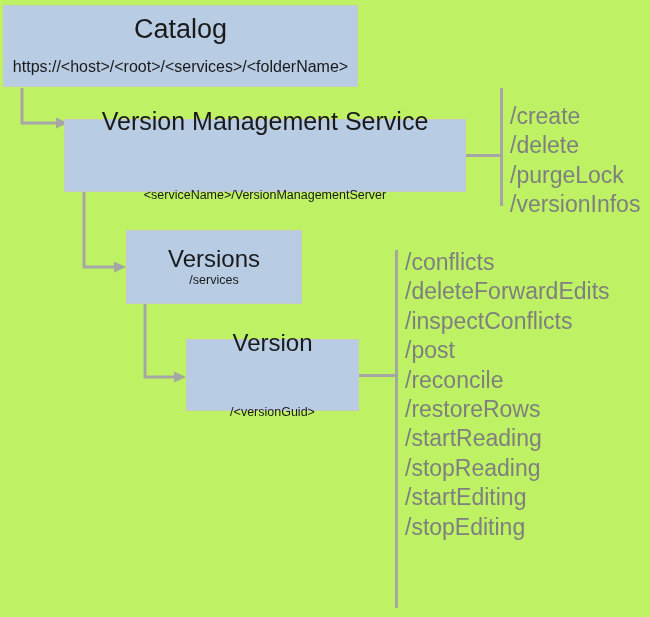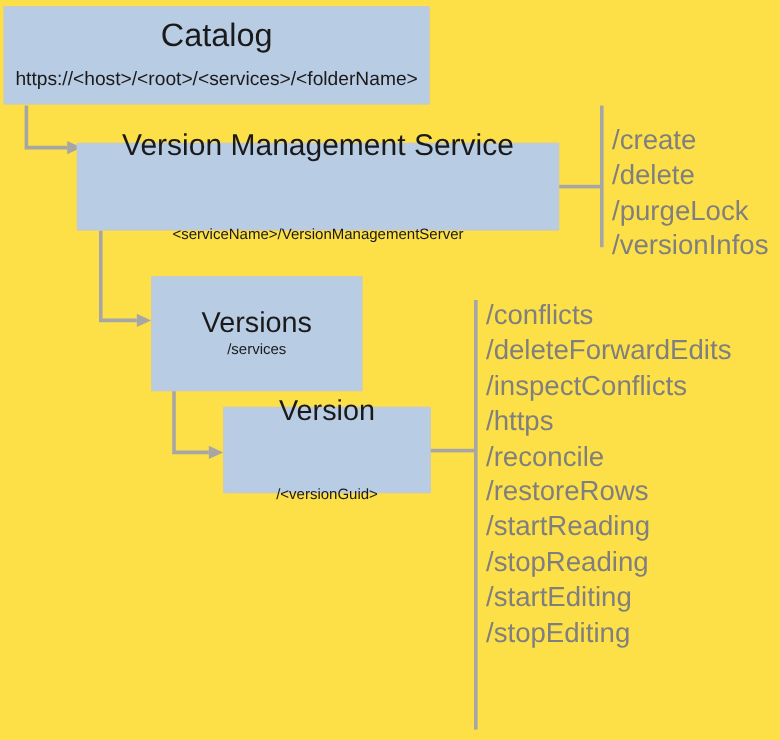--- a/index.html
+++ b/index.html
@@ -8,21 +8,21 @@
     padding: 0;
     background: #ffffff;
   }
   body {
     font-family: "Liberation Sans", sans-serif;
   }
   #diagram {
     position: relative;
     width: 650px;
     height: 617px;
-    background: #fde047;
+    background: #bef264;
     overflow: hidden;
   }
 
   
   .node {
     position: absolute;
     box-sizing: border-box;
     background: #b8cce4;
     border: 1px solid #c9c9c9;
     display: flex;
@@ -48,21 +48,21 @@
   }
 
   #node-catalog      { left: 3px;   top: 5px;   width: 355px; height: 82px; }
   #node-catalog .title    { font-size: 27px; }
   #node-catalog .subtitle { font-size: 16px; margin-top: 13px; }
 
   #node-vms          { left: 64px;  top: 119px; width: 402px; height: 73px; gap: 46px; }
   #node-vms .title        { font-size: 25px; }
   #node-vms .subtitle     { font-size: 12.5px; margin-top: 7px; }
 
-  #node-versions     { left: 126px; top: 230px; width: 176px; height: 96px; text-align: center; }
+  #node-versions     { left: 126px; top: 230px; width: 176px; height: 74px; text-align: center; }
   #node-versions .title   { font-size: 24px; }
   #node-versions .subtitle{ font-size: 12.5px; margin-top: 1px; }
 
   #node-version      { left: 186px; top: 339px; width: 173px; height: 72px; gap: 48px; }
   #node-version .title    { font-size: 24px; }
   #node-version .subtitle { font-size: 12.5px; margin-top: 1px; }
 
   
   .connector {
     position: absolute;
@@ -155,21 +155,21 @@
     <li>/versionInfos</li>
   </ul>
 
   <div class="stem" style="left:359px; top:374px; width:38px;"></div>
   <div class="bracket" style="left:395px; top:250px; height:358px;"></div>
 
   <ul id="ops-version" class="ops">
     <li>/conflicts</li>
     <li>/deleteForwardEdits</li>
     <li>/inspectConflicts</li>
-    <li>/https</li>
+    <li>/post</li>
     <li>/reconcile</li>
     <li>/restoreRows</li>
     <li>/startReading</li>
     <li>/stopReading</li>
     <li>/startEditing</li>
     <li>/stopEditing</li>
   </ul>
 
 </div>
 

